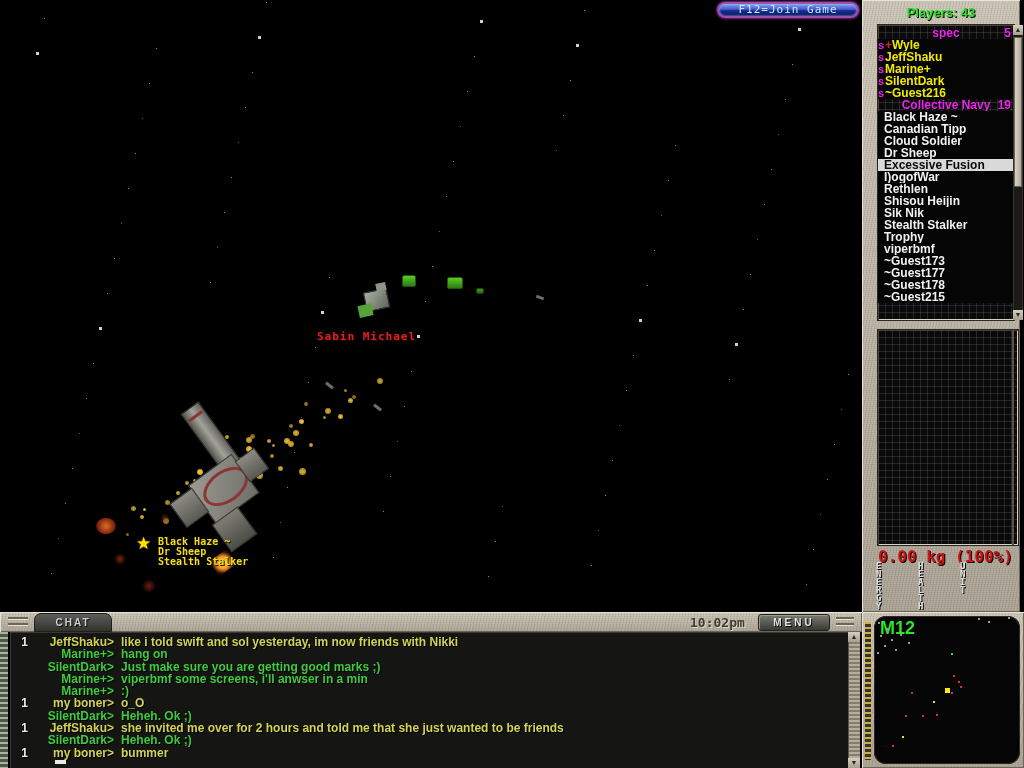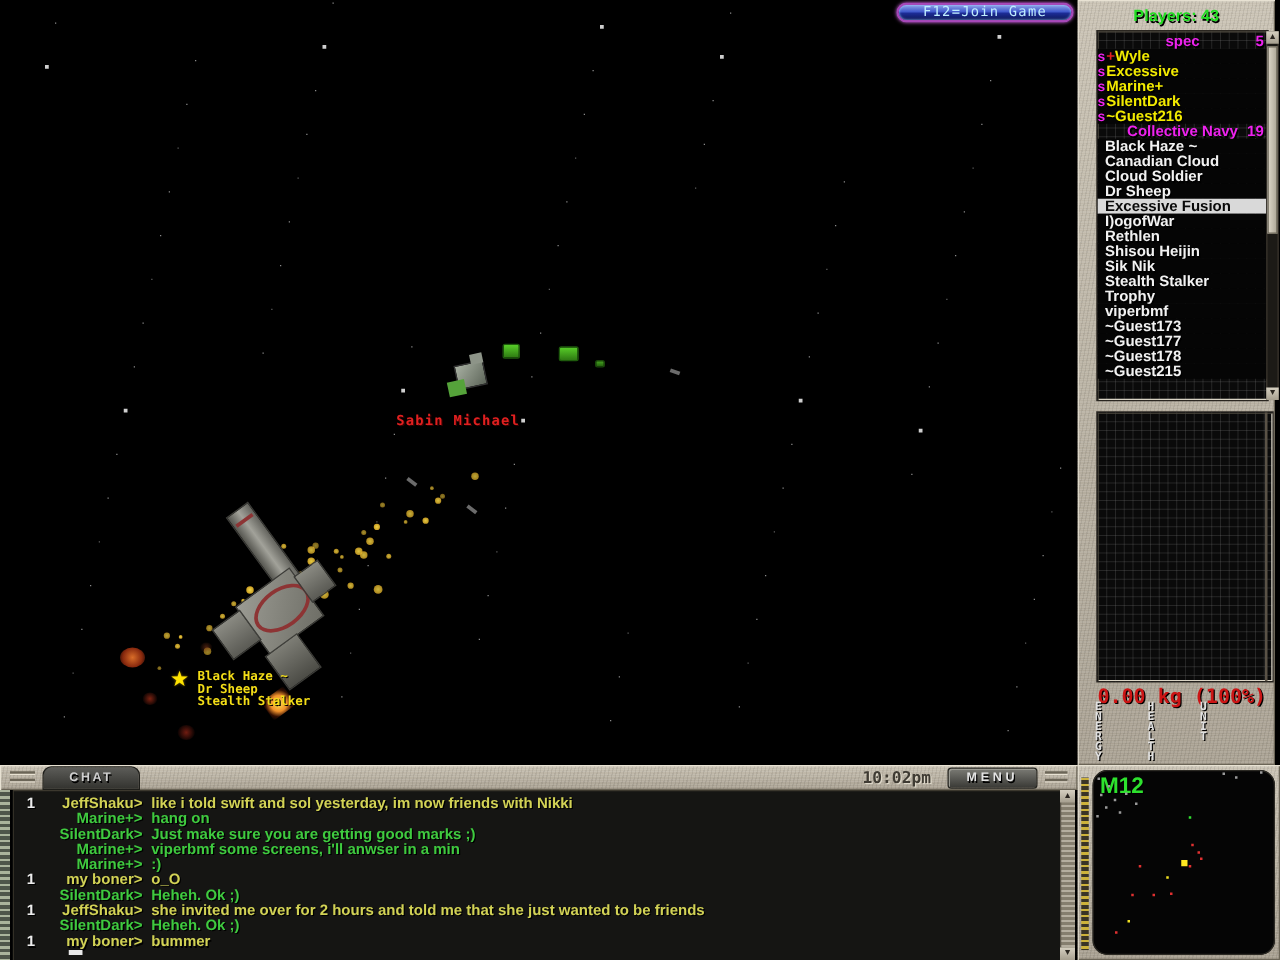--- a/index.html
+++ b/index.html
@@ -254,27 +254,27 @@
     <div id="join-btn">F12=Join Game</div>
   </div>
 
 
   <div id="sidebar" class="tex">
     <div id="players-header">Players: 43</div>
     <div id="listbox" class="insetbox grid">
       <div id="roster-rows">
           <div class="prow header"><span class="hlabel">spec</span><span class="hcount">5</span></div>
           <div class="prow spec"><span class="spfx">s</span><span class="smark">+</span><span class="pname">Wyle</span></div>
-          <div class="prow spec"><span class="spfx">s</span><span class="pname">Excessive</span></div>
+          <div class="prow spec"><span class="spfx">s</span><span class="pname">JeffShaku</span></div>
           <div class="prow spec"><span class="spfx">s</span><span class="pname">Marine+</span></div>
           <div class="prow spec"><span class="spfx">s</span><span class="pname">SilentDark</span></div>
           <div class="prow spec"><span class="spfx">s</span><span class="pname">~Guest216</span></div>
           <div class="prow header"><span class="hlabel">Collective Navy</span><span class="hcount">19</span></div>
           <div class="prow player"><span class="pname">Black Haze ~</span></div>
-          <div class="prow player"><span class="pname">Canadian Cloud</span></div>
+          <div class="prow player"><span class="pname">Canadian Tipp</span></div>
           <div class="prow player"><span class="pname">Cloud Soldier</span></div>
           <div class="prow player"><span class="pname">Dr Sheep</span></div>
           <div class="prow player sel"><span class="pname">Excessive Fusion</span></div>
           <div class="prow player"><span class="pname">I)ogofWar</span></div>
           <div class="prow player"><span class="pname">Rethlen</span></div>
           <div class="prow player"><span class="pname">Shisou Heijin</span></div>
           <div class="prow player"><span class="pname">Sik Nik</span></div>
           <div class="prow player"><span class="pname">Stealth Stalker</span></div>
           <div class="prow player"><span class="pname">Trophy</span></div>
           <div class="prow player"><span class="pname">viperbmf</span></div>

